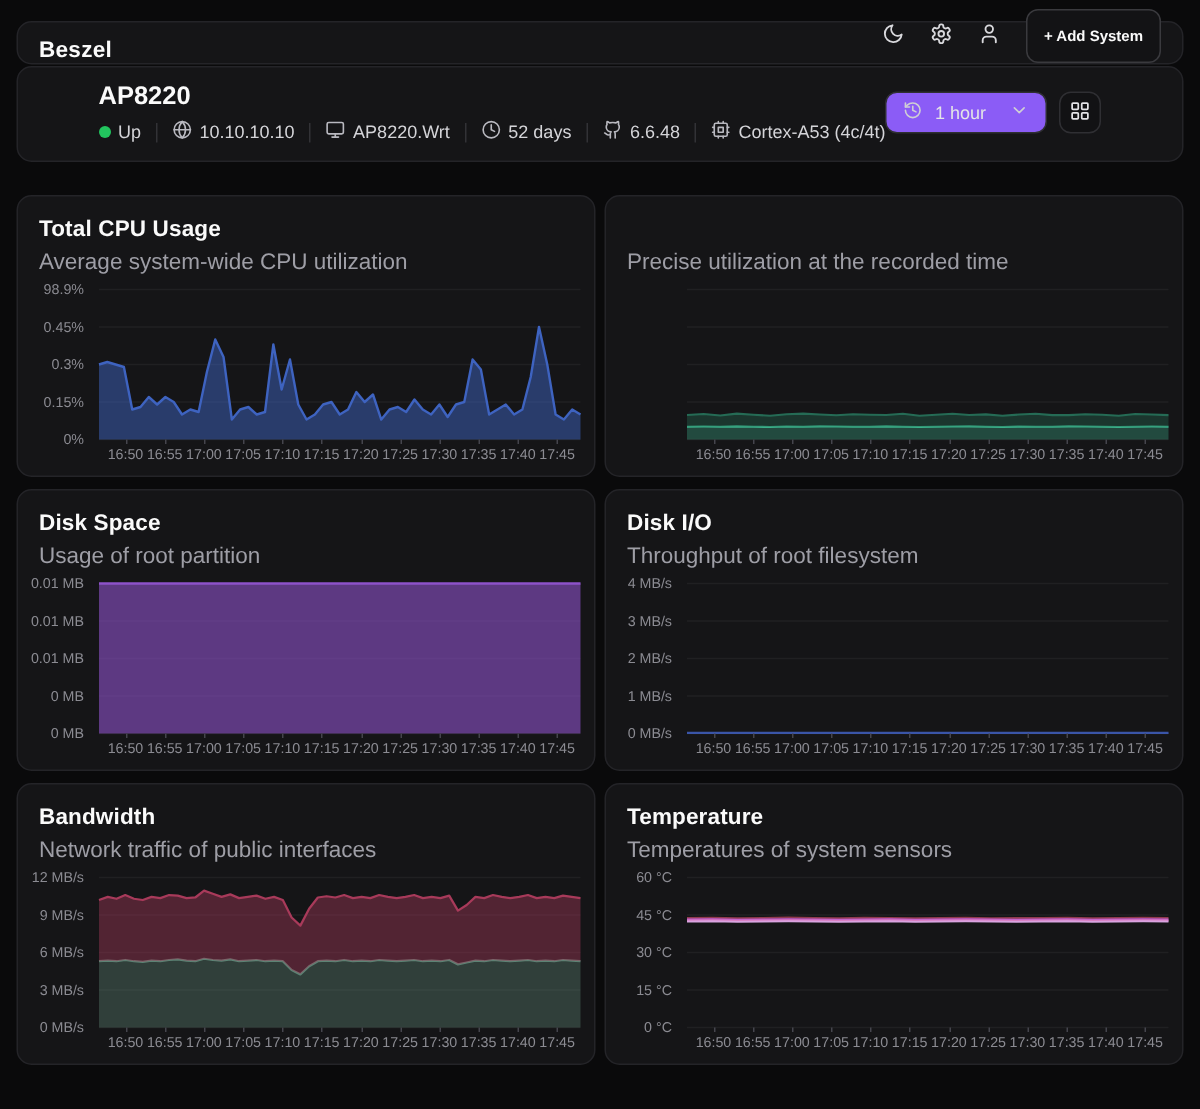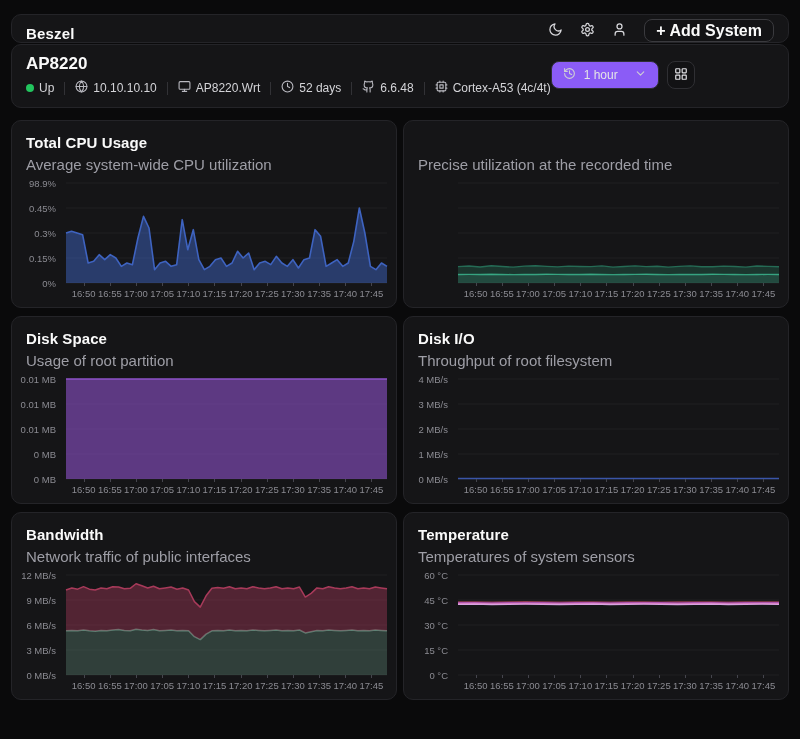--- a/index.html
+++ b/index.html
@@ -7,24 +7,24 @@
   body{background:#0a0a0b;font-family:"Liberation Sans",sans-serif;color:#fafafa;-webkit-font-smoothing:antialiased}
   .page{padding:14px 11px 0}
   .card{background:#151517;border:1px solid #242428;border-radius:10px}
 
   
   .topbar{height:29px;display:flex;align-items:flex-end;padding:0 14px;margin-bottom:1px}
   .brand{font-size:15px;font-weight:700;letter-spacing:.2px}
   .top-actions{margin-left:auto;display:flex;align-items:center;gap:17px}
   .icon-btn{color:#d8d8dc;display:flex;align-items:center;cursor:pointer;background:none;border:none}
   .icon-btn svg{width:15px;height:15px}
-  .add-btn{display:flex;align-items:center;gap:5px;border:1px solid #3a3a3e;border-radius:8px;background:#131315;height:23px;padding:0 11px;font-size:16px;font-weight:600;color:#fafafa;cursor:pointer}
+  .add-btn{display:flex;align-items:center;gap:5px;border:1px solid #3a3a3e;border-radius:8px;background:#131315;height:36px;padding:0 11px;font-size:10px;font-weight:600;color:#fafafa;cursor:pointer}
 
   
-  .sys-card{padding:9px 14px 11px;display:flex;justify-content:flex-start;align-items:center;margin-bottom:12px}
+  .sys-card{padding:9px 14px 11px;display:flex;justify-content:center;align-items:center;margin-bottom:22px}
   .sys-name{font-size:17px;font-weight:700}
   .sys-meta{display:flex;align-items:center;gap:10px;margin-top:6px;font-size:12px;color:#d4d4d8}
   .meta-item{display:flex;align-items:center;gap:5px;white-space:nowrap}
   .meta-item svg{width:13px;height:13px;color:#b9b9c0}
   .dot{width:8px;height:8px;border-radius:50%;background:#22c55e}
   .sep{width:1px;height:13px;background:#323236}
   .sys-controls{display:flex;align-items:center;gap:8px}
   .select-btn{height:28px;border:1px solid #2f2f33;border-radius:8px;background:#8b5cf6;display:flex;align-items:center;gap:8px;padding:0 11px;font-size:12px;color:#e4e4e7;cursor:pointer;min-width:108px}
   .select-btn svg{width:13px;height:13px;color:#cfcfd4}
   .select-btn .chev{margin-left:auto;color:#8c8c93}

